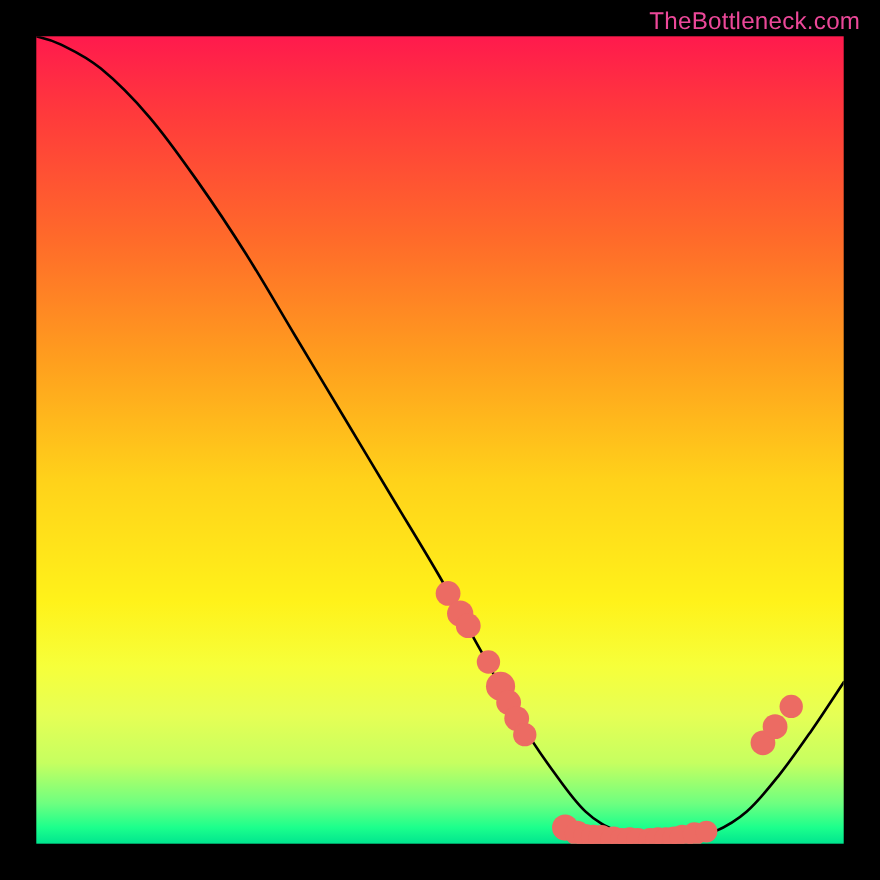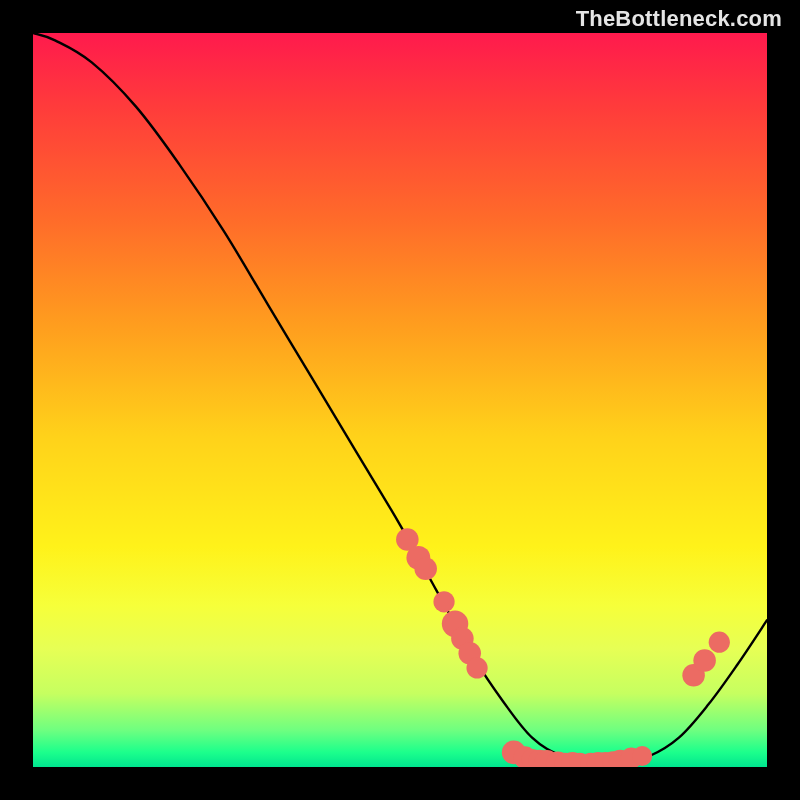--- a/index.html
+++ b/index.html
@@ -29,23 +29,23 @@
       #c6ff60 90%,
       #6eff80 95%,
       #1cff8c 98%,
       #00e58f 100%
     );
   }
   .watermark {
     position: absolute;
     top: 6px;
     right: 18px;
-    color: #e5e5e5;
+    color: #ec4899;
     font-size: 22px;
-    font-weight: 700;
+    font-weight: 400;
     letter-spacing: 0.2px;
     z-index: 5;
   }
   svg.overlay {
     position: absolute;
     left: 33px;
     top: 33px;
     width: 734px;
     height: 734px;
     z-index: 3;

